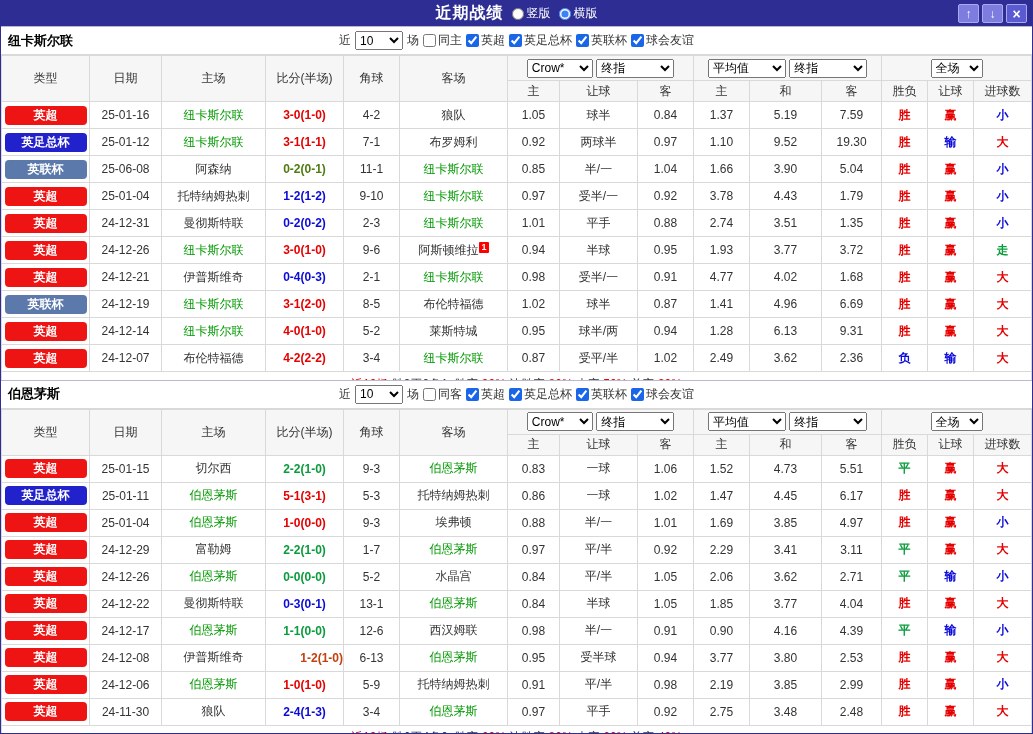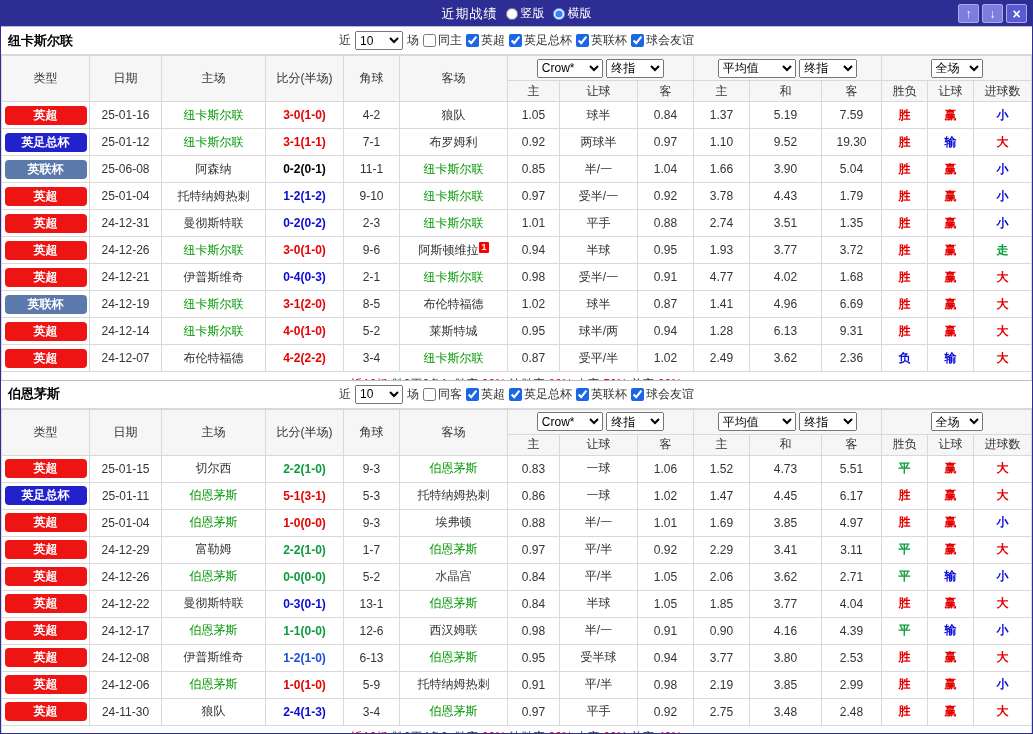--- a/index.html
+++ b/index.html
@@ -1,35 +1,35 @@
 <!DOCTYPE html>
 <html><head>
 <meta charset="utf-8">
 <style>
   html,body{margin:0;padding:0;width:1033px;height:734px;overflow:hidden;}
   body{font-family:"Liberation Sans","DejaVu Sans",sans-serif;font-size:12px;color:#333;background:#fff;}
   .window{box-sizing:border-box;width:1033px;height:734px;border:1px solid #2d2d94;background:#fff;display:flex;flex-direction:column;overflow:hidden;}
   .titlebar{flex:0 0 25px;height:25px;background:#2d2d94;color:#fff;display:flex;align-items:center;position:relative;}
   .tb-center{position:absolute;left:0;right:0;display:flex;justify-content:center;align-items:center;gap:8px;}
-  .tb-title{font-weight:normal;font-size:13px;letter-spacing:1px;}
+  .tb-title{font-weight:bold;font-size:16px;letter-spacing:1px;}
   .tb-radio{display:flex;align-items:center;gap:3px;cursor:pointer;}
   .tb-radio input{width:12px;height:12px;accent-color:#3b82f6;margin:0;}
   .tb-buttons{margin-left:auto;display:flex;gap:3px;padding-right:5px;position:relative;z-index:2;}
   .tb-btn{width:21px;height:19px;background:#7d7de0;border:1px solid #a9a9ef;color:#fff;font-size:12px;line-height:1;display:flex;align-items:center;justify-content:center;cursor:pointer;border-radius:2px;padding:0;font-family:inherit;}
   .tb-btn.close{background:#5a5ad2;font-weight:bold;font-size:14px;}
   .section{flex:1 1 0;display:flex;flex-direction:column;overflow:hidden;border-top:1px solid #b9b9cf;}
   .sec-head{flex:0 0 27px;height:27px;display:flex;align-items:center;position:relative;background:#fff;border-bottom:1px solid #d9d9d9;}
   .team-name{position:absolute;left:7px;font-weight:bold;font-size:13px;color:#000;}
   .filters{margin:0 auto;display:flex;align-items:center;gap:4px;}
   .filters label{display:flex;align-items:center;gap:1px;cursor:pointer;}
   .filters input[type=checkbox]{width:13px;height:13px;accent-color:#1a66e8;margin:0 1px 0 0;}
   select{font-size:12px;height:19px;font-family:inherit;}
   .sel-num{width:48px;}
   .sel-book{width:66px;}
-  .sel-time{width:58px;}
+  .sel-time{width:78px;}
   .sel-avg{width:78px;}
   .sel-full{width:52px;}
   table{border-collapse:collapse;table-layout:fixed;width:1031px;}
   th,td{border:1px solid #d9d9d9;text-align:center;vertical-align:middle;padding:0;overflow:hidden;white-space:nowrap;font-weight:normal;}
   thead tr.h1 th{height:24px;background:#f6f6f6;}
   thead tr.h2 th{height:20px;background:#f6f6f6;}
   tbody td{height:26px;}
   .badge{display:inline-block;min-width:78px;padding:2px 2px;border-radius:4px;color:#fff;font-weight:bold;font-size:12px;line-height:15px;}
   .score{font-weight:bold;}
   .res{font-weight:bold;}
@@ -177,21 +177,21 @@
             <td>9.52</td>
             <td>19.30</td>
             <td class="res" style="color: rgb(230, 0, 0);">胜</td>
             <td class="res" style="color: rgb(11, 11, 217);">输</td>
             <td class="res" style="color: rgb(230, 0, 0);">大</td>
           </tr>
           <tr>
             <td><span class="badge" style="background: rgb(91, 121, 171);">英联杯</span></td>
             <td>25-06-08</td>
             <td><span>阿森纳</span></td>
-            <td class="score" style="color: #000000;">0-2(0-1)</td>
+            <td class="score" style="color: #4d7c0f;">0-2(0-1)</td>
             <td>11-1</td>
             <td><span style="color: rgb(0, 153, 0);">纽卡斯尔联</span></td>
             <td>0.85</td>
             <td>半/一</td>
             <td>1.04</td>
             <td>1.66</td>
             <td>3.90</td>
             <td>5.04</td>
             <td class="res" style="color: rgb(230, 0, 0);">胜</td>
             <td class="res" style="color: rgb(230, 0, 0);">赢</td>
@@ -521,21 +521,21 @@
             <td>4.16</td>
             <td>4.39</td>
             <td class="res" style="color: rgb(10, 156, 60);">平</td>
             <td class="res" style="color: rgb(11, 11, 217);">输</td>
             <td class="res" style="color: rgb(11, 11, 217);">小</td>
           </tr>
           <tr>
             <td><span class="badge" style="background: rgb(238, 20, 20);">英超</span></td>
             <td>24-12-08</td>
             <td><span>伊普斯维奇</span></td>
-            <td class="score" style="color: #1d4ed8;">1-2(1-0)</td>
+            <td class="score" style="color: #c2410c; text-align: right;">1-2(1-0)</td>
             <td>6-13</td>
             <td><span style="color: rgb(0, 153, 0);">伯恩茅斯</span></td>
             <td>0.95</td>
             <td>受半球</td>
             <td>0.94</td>
             <td>3.77</td>
             <td>3.80</td>
             <td>2.53</td>
             <td class="res" style="color: rgb(230, 0, 0);">胜</td>
             <td class="res" style="color: rgb(230, 0, 0);">赢</td>

